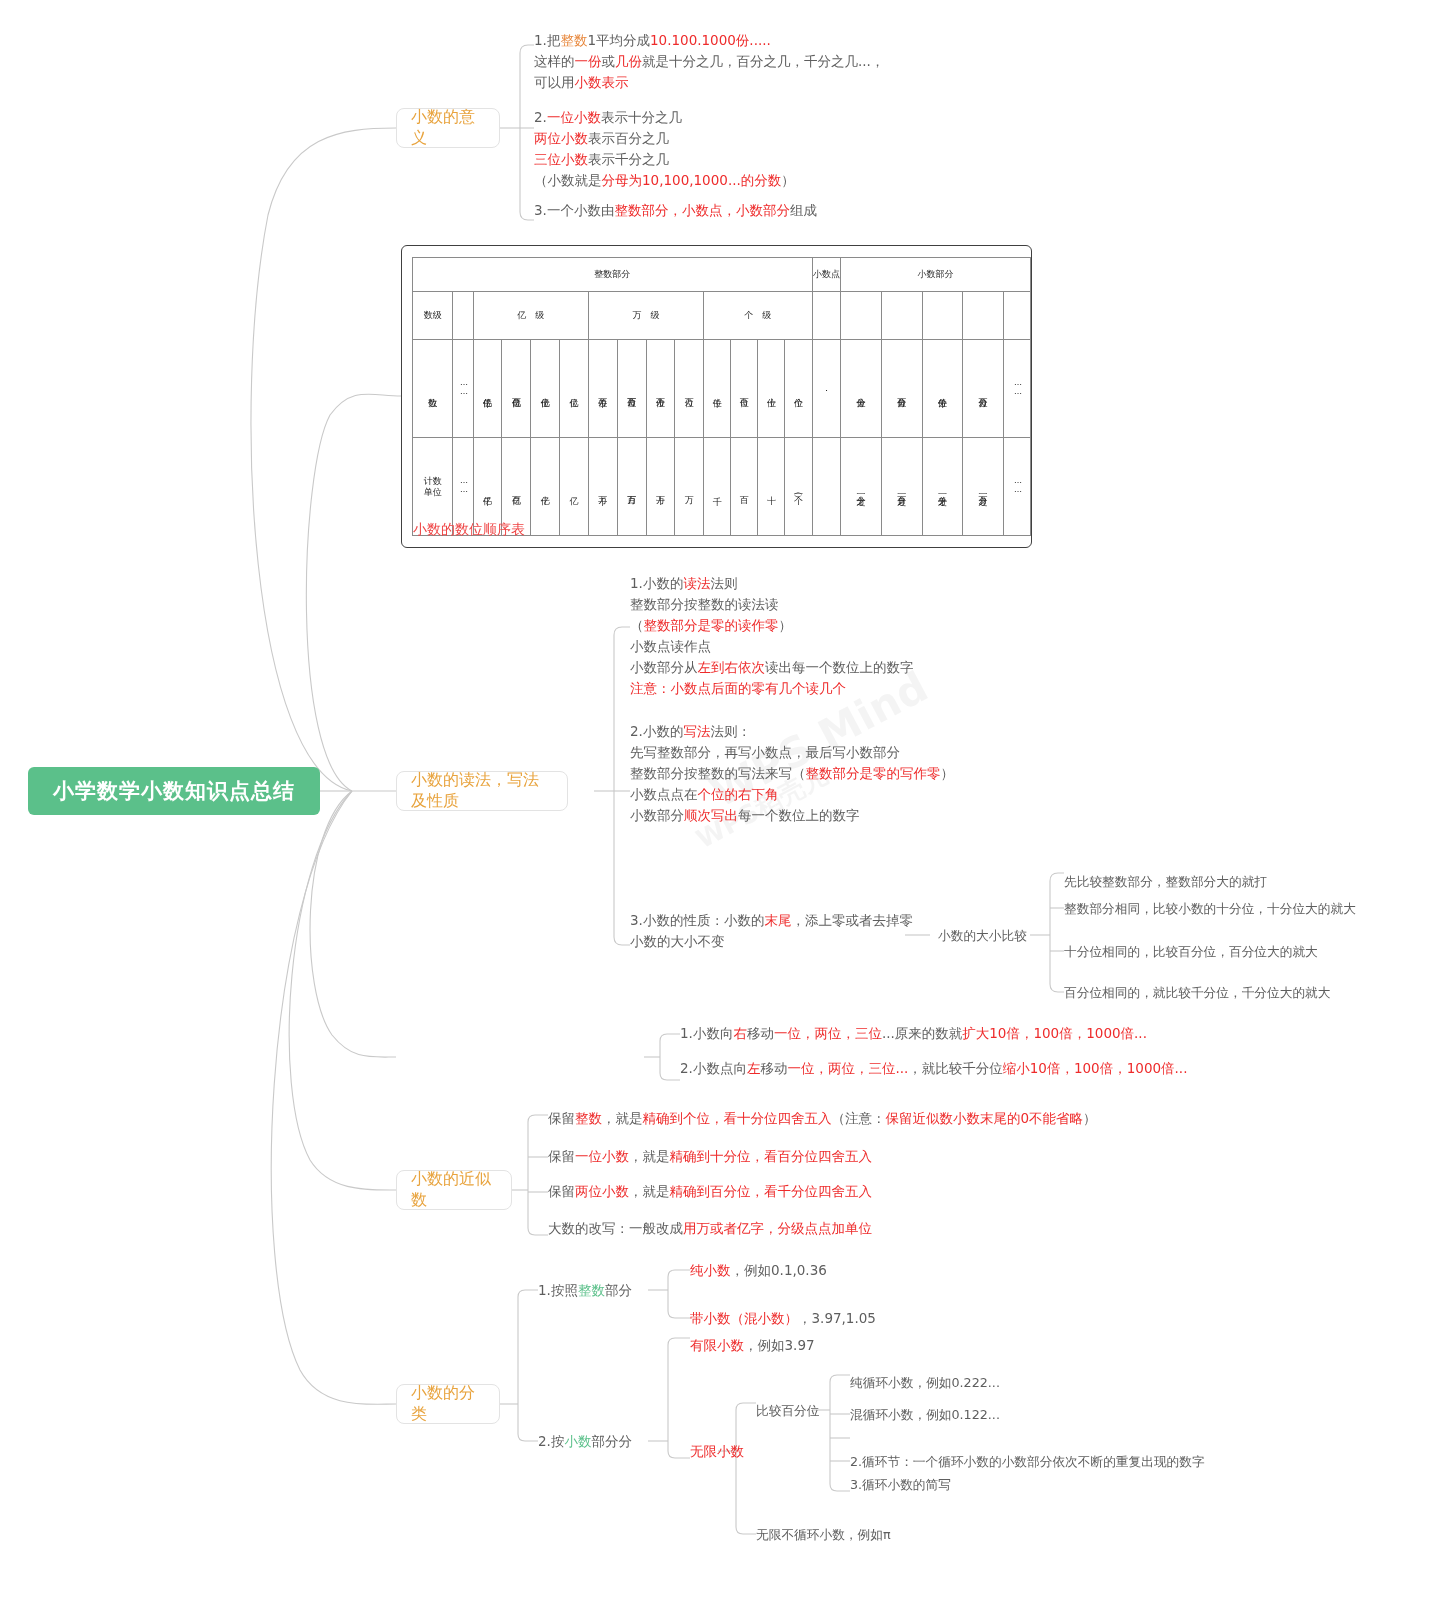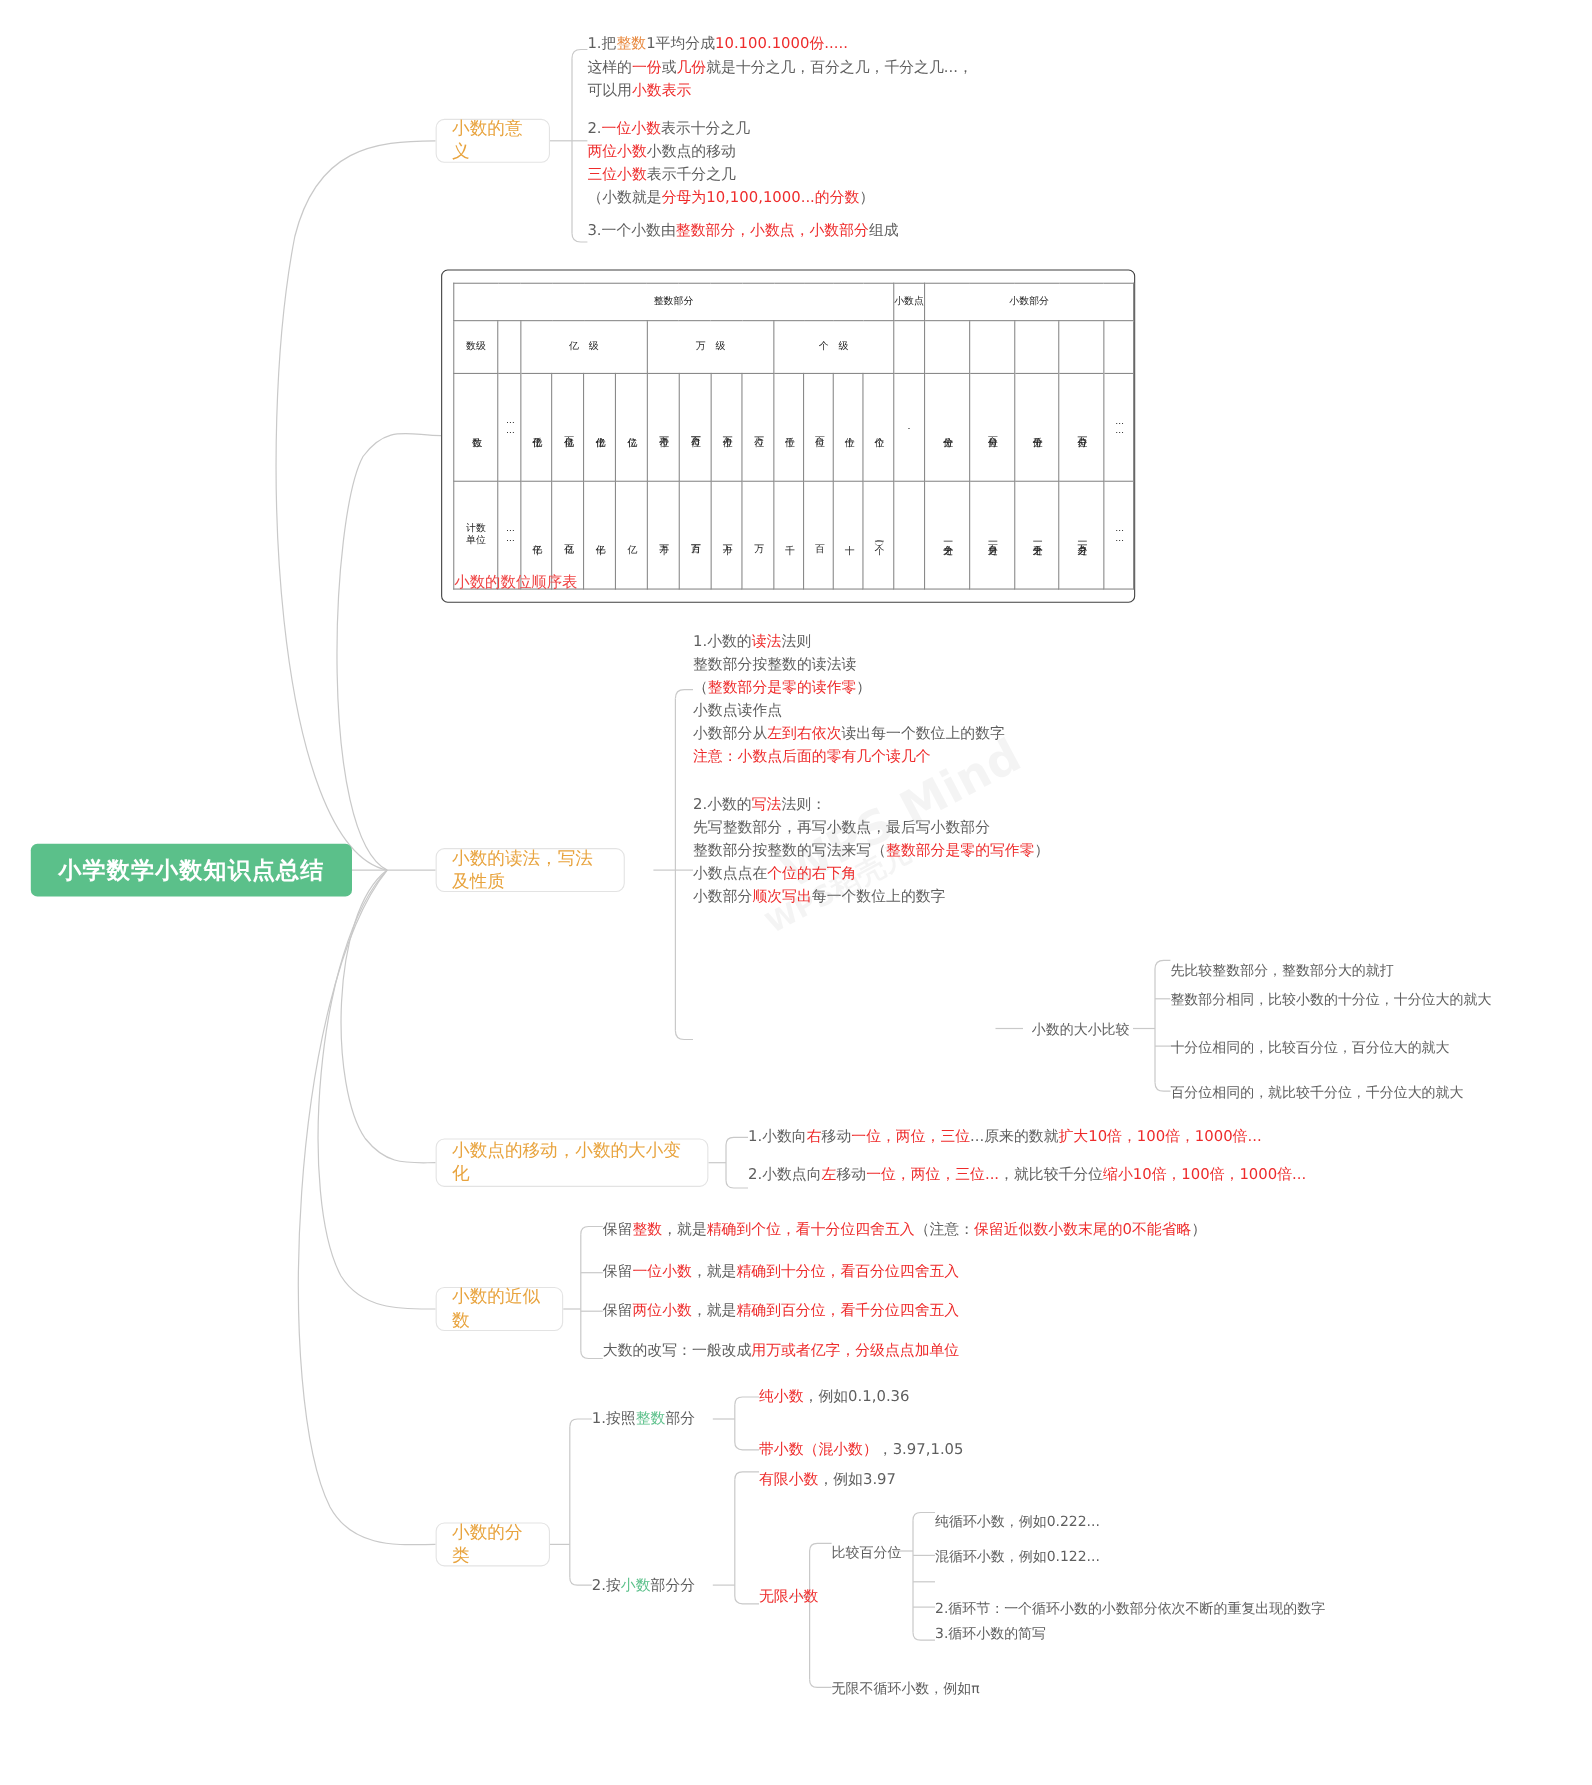--- a/index.html
+++ b/index.html
@@ -165,21 +165,21 @@
 
   <div class="node l1" style="left:396px;top:108px;width:104px;height:40px;">小数的意义</div>
 
   <div class="node blk" style="left:534px;top:30px;">
     <div><span>1.把</span><span class="o">整数</span><span>1平均分成</span><span class="r">10.100.1000份.....</span></div>
     <div><span>这样的</span><span class="r">一份</span><span>或</span><span class="r">几份</span><span>就是十分之几，百分之几，千分之几...，</span></div>
     <div><span>可以用</span><span class="r">小数表示</span></div>
   </div>
   <div class="node blk" style="left:534px;top:107px;">
     <div><span>2.</span><span class="r">一位小数</span><span>表示十分之几</span></div>
-    <div><span>  </span><span class="r">两位小数</span><span>小数点的移动</span></div>
+    <div><span>  </span><span class="r">两位小数</span><span>表示百分之几</span></div>
     <div><span>  </span><span class="r">三位小数</span><span>表示千分之几</span></div>
     <div><span> （小数就是</span><span class="r">分母为10,100,1000...的分数</span><span>）</span></div>
   </div>
   <div class="node blk" style="left:534px;top:200px;">
     <div><span>3.一个小数由</span><span class="r">整数部分，小数点，小数部分</span><span>组成</span></div>
   </div>
 
   <div class="node tablecard">
     <table class="dt">
       <colgroup>
@@ -284,29 +284,32 @@
   </div>
 
   <div class="node blk" style="left:630px;top:721px;">
     <div><span>2.小数的</span><span class="r">写法</span><span>法则：</span></div>
     <div><span>先写整数部分，再写小数点，最后写小数部分</span></div>
     <div><span>整数部分按整数的写法来写（</span><span class="r">整数部分是零的写作零</span><span>）</span></div>
     <div><span>小数点点在</span><span class="r">个位的右下角</span></div>
     <div><span>小数部分</span><span class="r">顺次写出</span><span>每一个数位上的数字</span></div>
   </div>
 
+  <div class="node blk" style="left:630px;top:910px;">
+    <div><span>3.小数的性质：小数的</span><span class="r">末尾</span><span>，添上零或者去掉零</span></div>
+    <div><span>小数的大小不变</span></div>
+  </div>
 
   <div class="node sm" style="left:938px;top:926px;">小数的大小比较</div>
 
   <div class="node sm" style="left:1064px;top:872px;">先比较整数部分，整数部分大的就打</div>
   <div class="node sm" style="left:1064px;top:899px;">整数部分相同，比较小数的十分位，十分位大的就大</div>
   <div class="node sm" style="left:1064px;top:942px;">十分位相同的，比较百分位，百分位大的就大</div>
   <div class="node sm" style="left:1064px;top:983px;">百分位相同的，就比较千分位，千分位大的就大</div>
 
-  <div class="node l1" style="left:396px;top:1035px;width:248px;height:44px;">小数点的移动，小数的大小变化</div>
 
   <div class="node blk" style="left:680px;top:1023px;">
     <div><span>1.小数向</span><span class="r">右</span><span>移动</span><span class="r">一位，两位，三位</span><span>...原来的数就</span><span class="r">扩大10倍，100倍，1000倍...</span></div>
   </div>
   <div class="node blk" style="left:680px;top:1058px;">
     <div><span>2.小数点向</span><span class="r">左</span><span>移动</span><span class="r">一位，两位，三位...</span><span>，就比较千分位</span><span class="r">缩小10倍，100倍，1000倍...</span></div>
   </div>
 
   <div class="node l1" style="left:396px;top:1170px;width:116px;height:40px;">小数的近似数</div>
 

